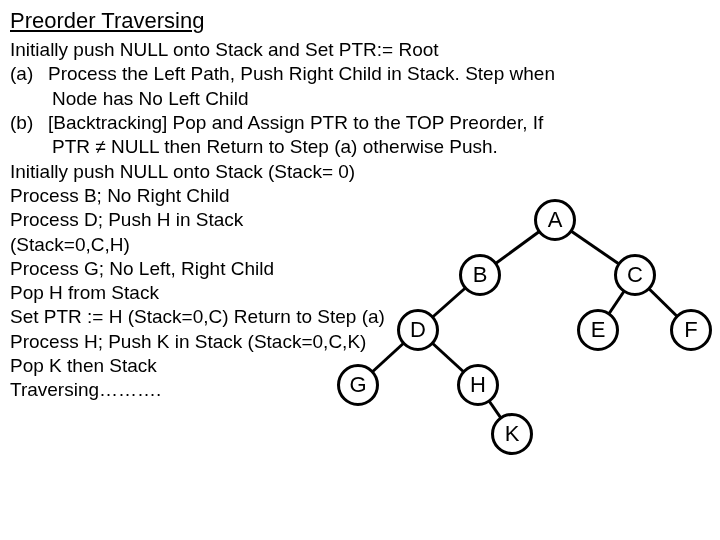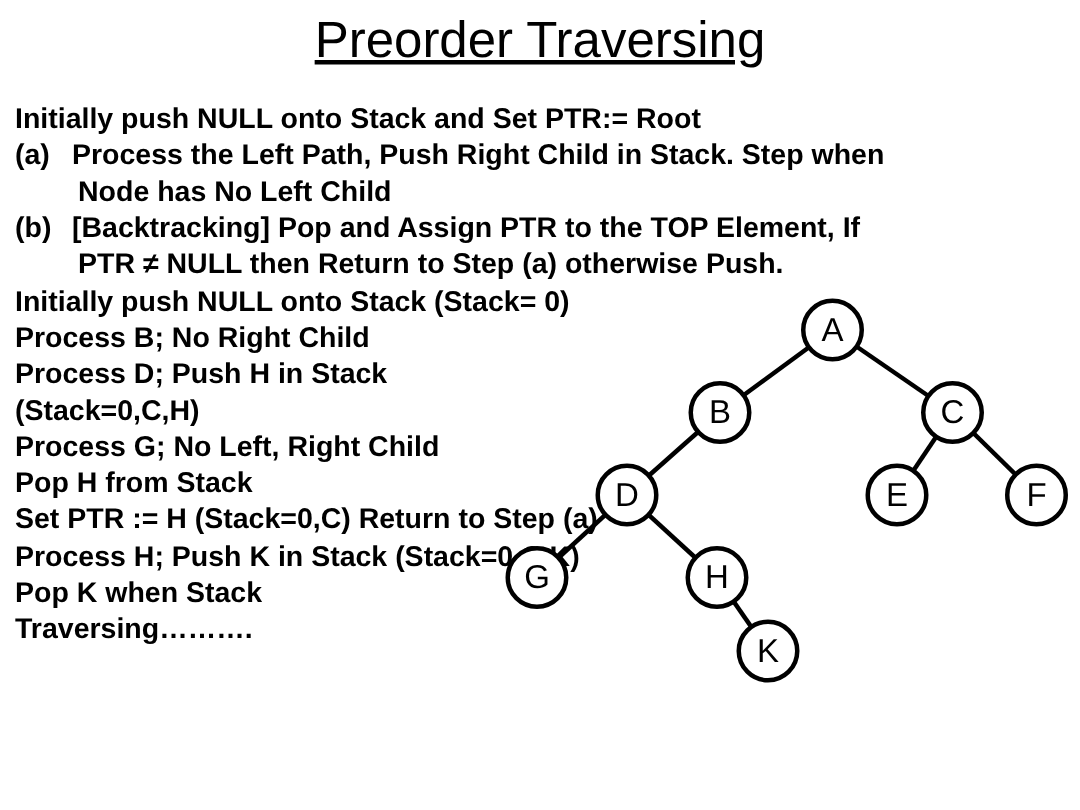--- a/index.html
+++ b/index.html
@@ -6,30 +6,29 @@
     margin: 0;
     padding: 8px 10px;
     font-family: Arial, Helvetica, sans-serif;
     width: 720px;
     height: 540px;
     box-sizing: border-box;
     position: relative;
     background: #fff;
   }
   .title {
-    text-align: center;
-    font-size: 34px;
+    font-size: 22px;
     text-decoration: underline;
-    margin: 0 0 21px 0;
+    margin: 0 0 4px 0;
     font-weight: normal;
   }
   .body-text {
     font-size: 19px;
     line-height: 1.28;
-    font-weight: bold;
+    font-weight: normal;
   }
   .line { display: block; }
   .indent { padding-left: 42px; }
   .list-label { display:inline-block; width:38px; }
   .tree {
     position: absolute;
     left: 0; top: 0;
     width: 720px; height: 540px;
     pointer-events: none;
   }
@@ -59,33 +58,33 @@
 
 <div class="body-text">
   <span class="line">Initially push NULL onto Stack and Set PTR:= Root</span>
 
   <span class="line">
     <span class="list-label">(a)</span><span>Process the Left Path, Push Right Child in Stack. Step when</span>
   </span>
   <span class="line indent">Node has No Left Child</span>
 
   <span class="line">
-    <span class="list-label">(b)</span><span>[Backtracking] Pop and Assign PTR to the TOP Element, If</span>
+    <span class="list-label">(b)</span><span>[Backtracking] Pop and Assign PTR to the TOP Preorder, If</span>
   </span>
   <span class="line indent">PTR  ≠ NULL then Return to Step (a) otherwise Push.</span>
 
   <span class="line">Initially push NULL onto Stack (Stack= 0)</span>
   <span class="line">Process B; No Right Child</span>
   <span class="line">Process D; Push H in Stack</span>
   <span class="line">(Stack=0,C,H)</span>
   <span class="line">Process G; No Left, Right Child</span>
   <span class="line">Pop H from Stack</span>
   <span class="line">Set PTR := H (Stack=0,C) Return to Step (a)</span>
   <span class="line">Process H; Push K in Stack (Stack=0,C,K)</span>
-  <span class="line">Pop K when Stack</span>
+  <span class="line">Pop K then Stack</span>
   <span class="line">Traversing……….</span>
 </div>
 
 <div class="tree">
   <svg class="edges">
     <g stroke="#000" stroke-width="3" fill="none">
       <line x1="555" y1="220" x2="480" y2="275"></line>
       <line x1="555" y1="220" x2="635" y2="275"></line>
       <line x1="480" y1="275" x2="418" y2="330"></line>
       <line x1="635" y1="275" x2="598" y2="330"></line>

